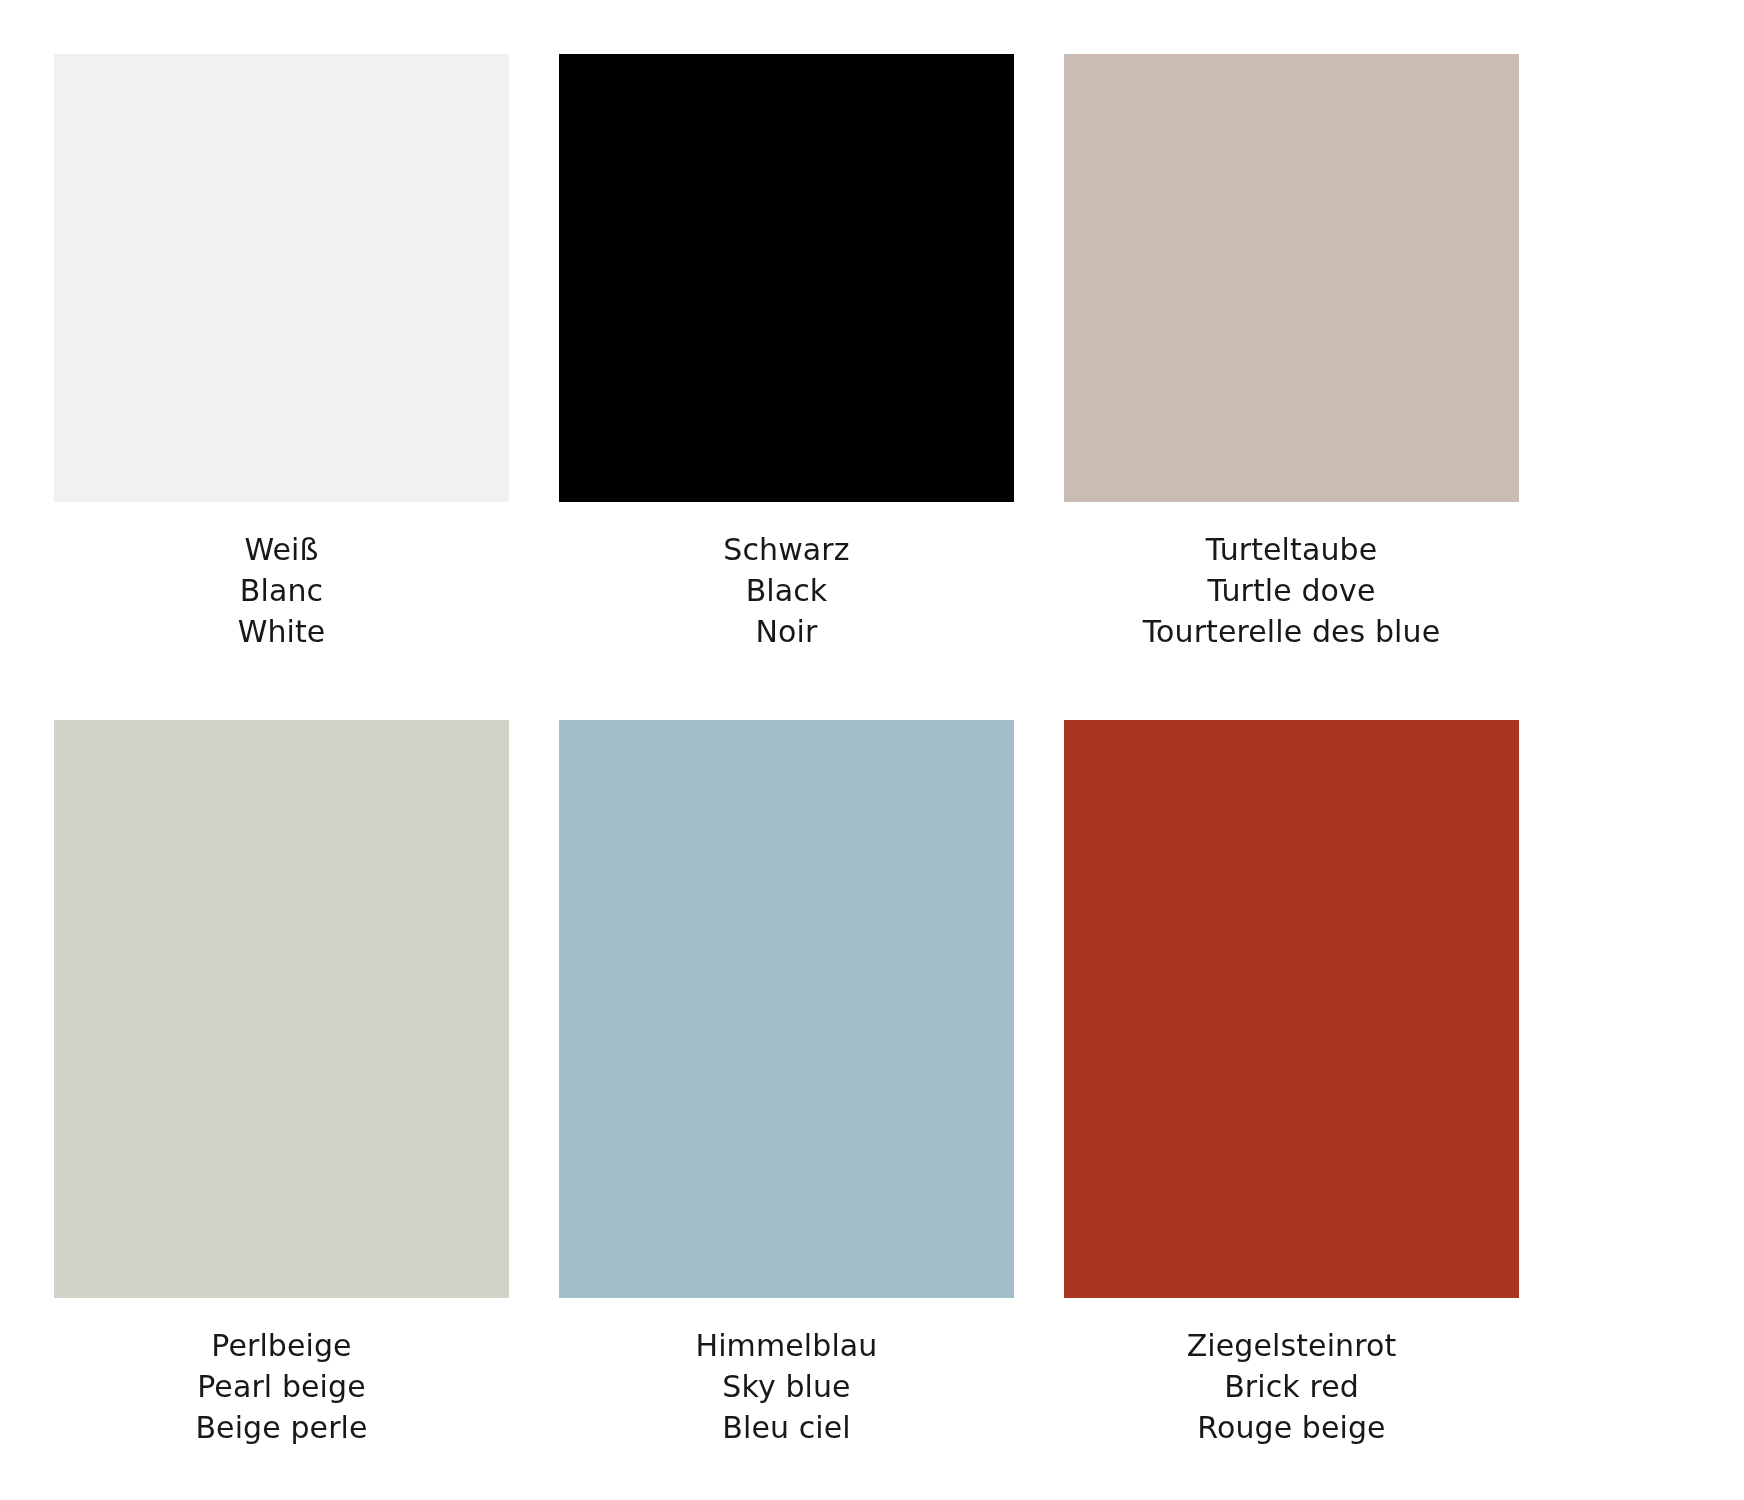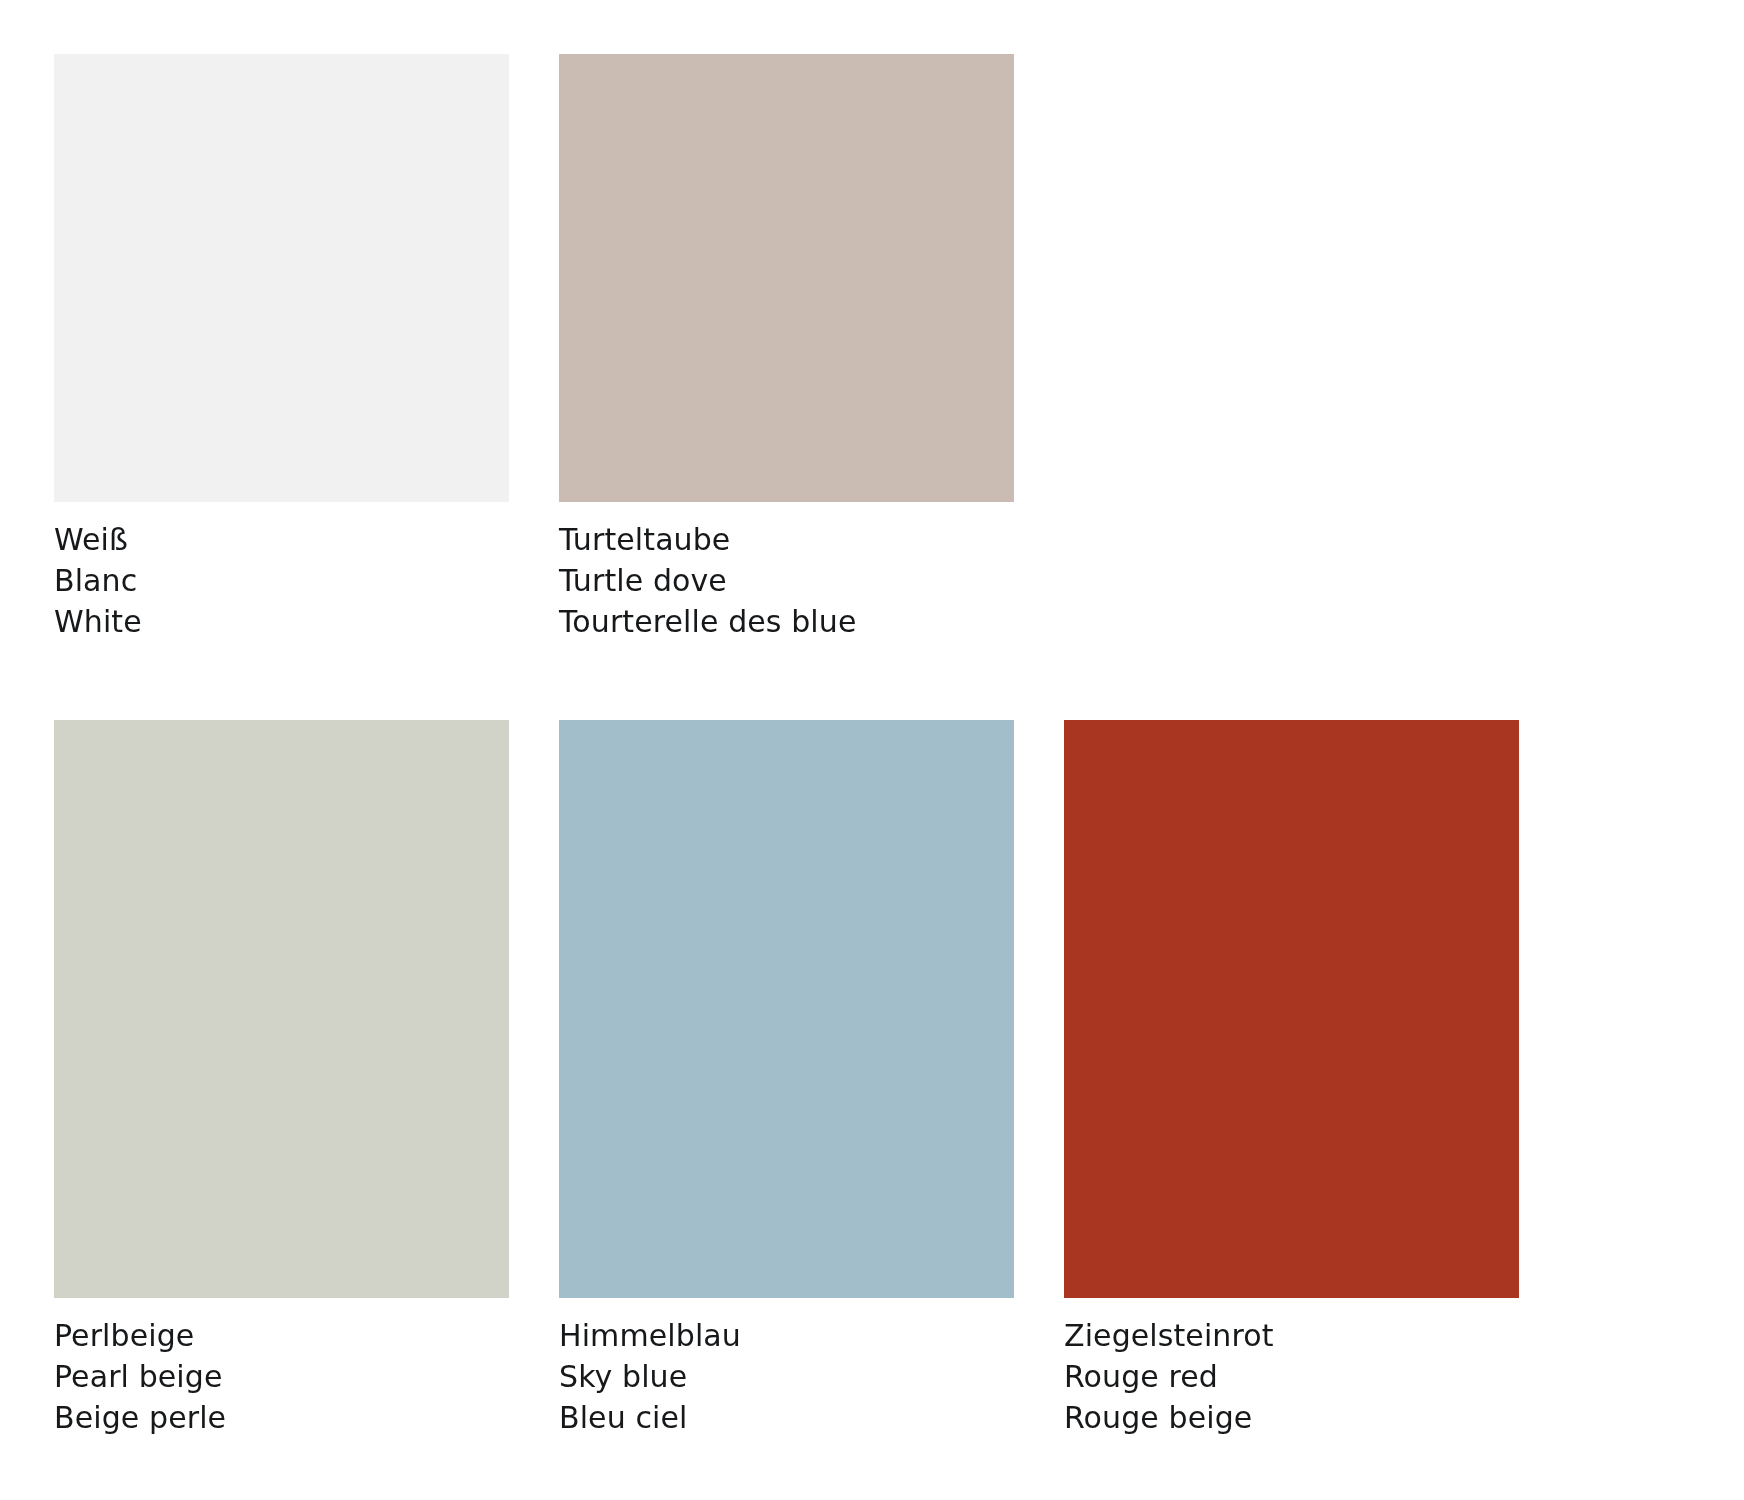--- a/index.html
+++ b/index.html
@@ -38,22 +38,23 @@
   .cell:last-child { margin-right: 0; }
 
   .swatch {
     width: 455px;
     display: block;
   }
   .row-top .swatch  { height: 448px; }
   .row-bottom .swatch { height: 578px; }
 
   .labels {
-    padding-top: 23px;
+    padding-top: 33px;
     line-height: 1.0;
+    text-align: center;
   }
   .label-line {
     font-size: 30px;
     letter-spacing: 0.1px;
     color: #16181a;
     margin: 0 0 11px 0;
     white-space: nowrap;
   }
   .label-line:last-child { margin-bottom: 0; }
 
@@ -69,20 +70,28 @@
 
     <div class="cell">
       <div class="swatch" style="background-color: rgb(241, 241, 241);"></div>
       <div class="labels">
         <div class="label-line">Weiß</div>
         <div class="label-line">Blanc</div>
         <div class="label-line">White</div>
       </div>
     </div>
 
+    <div class="cell">
+      <div class="swatch" style="background-color: rgb(0, 0, 0);"></div>
+      <div class="labels">
+        <div class="label-line">Schwarz</div>
+        <div class="label-line">Black</div>
+        <div class="label-line">Noir</div>
+      </div>
+    </div>
 
     <div class="cell">
       <div class="swatch" style="background-color: rgb(202, 188, 179);"></div>
       <div class="labels">
         <div class="label-line">Turteltaube</div>
         <div class="label-line">Turtle dove</div>
         <div class="label-line">Tourterelle des blue</div>
       </div>
     </div>
 
@@ -105,20 +114,20 @@
         <div class="label-line">Himmelblau</div>
         <div class="label-line">Sky blue</div>
         <div class="label-line">Bleu ciel</div>
       </div>
     </div>
 
     <div class="cell">
       <div class="swatch" style="background-color: rgb(169, 54, 33);"></div>
       <div class="labels">
         <div class="label-line">Ziegelsteinrot</div>
-        <div class="label-line">Rouge red</div>
+        <div class="label-line">Brick red</div>
         <div class="label-line">Rouge beige</div>
       </div>
     </div>
 
   </div>
 
 </div>
 
 </body></html>

